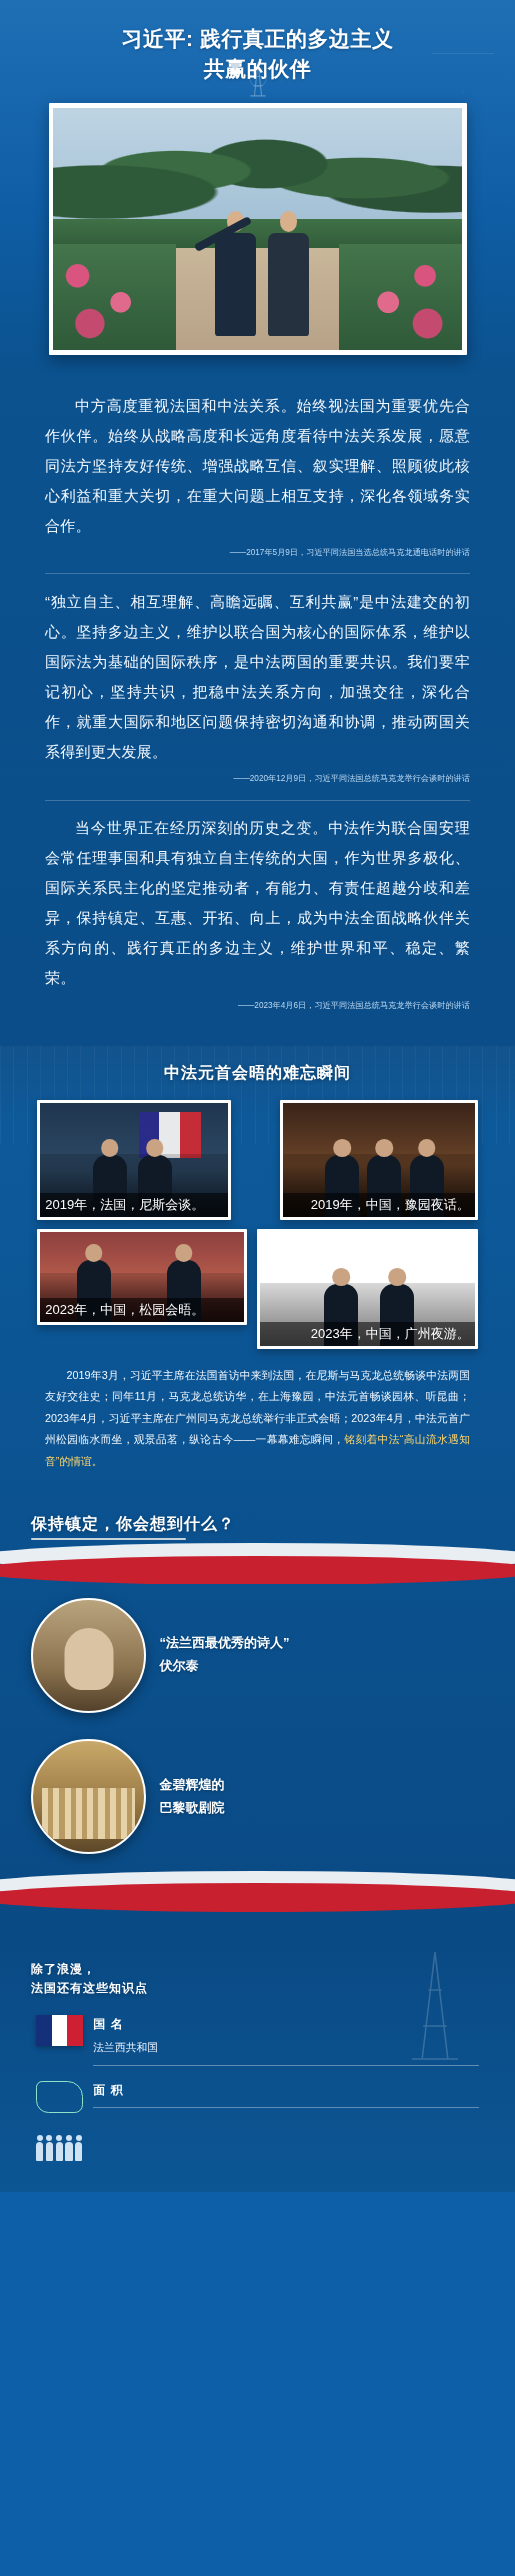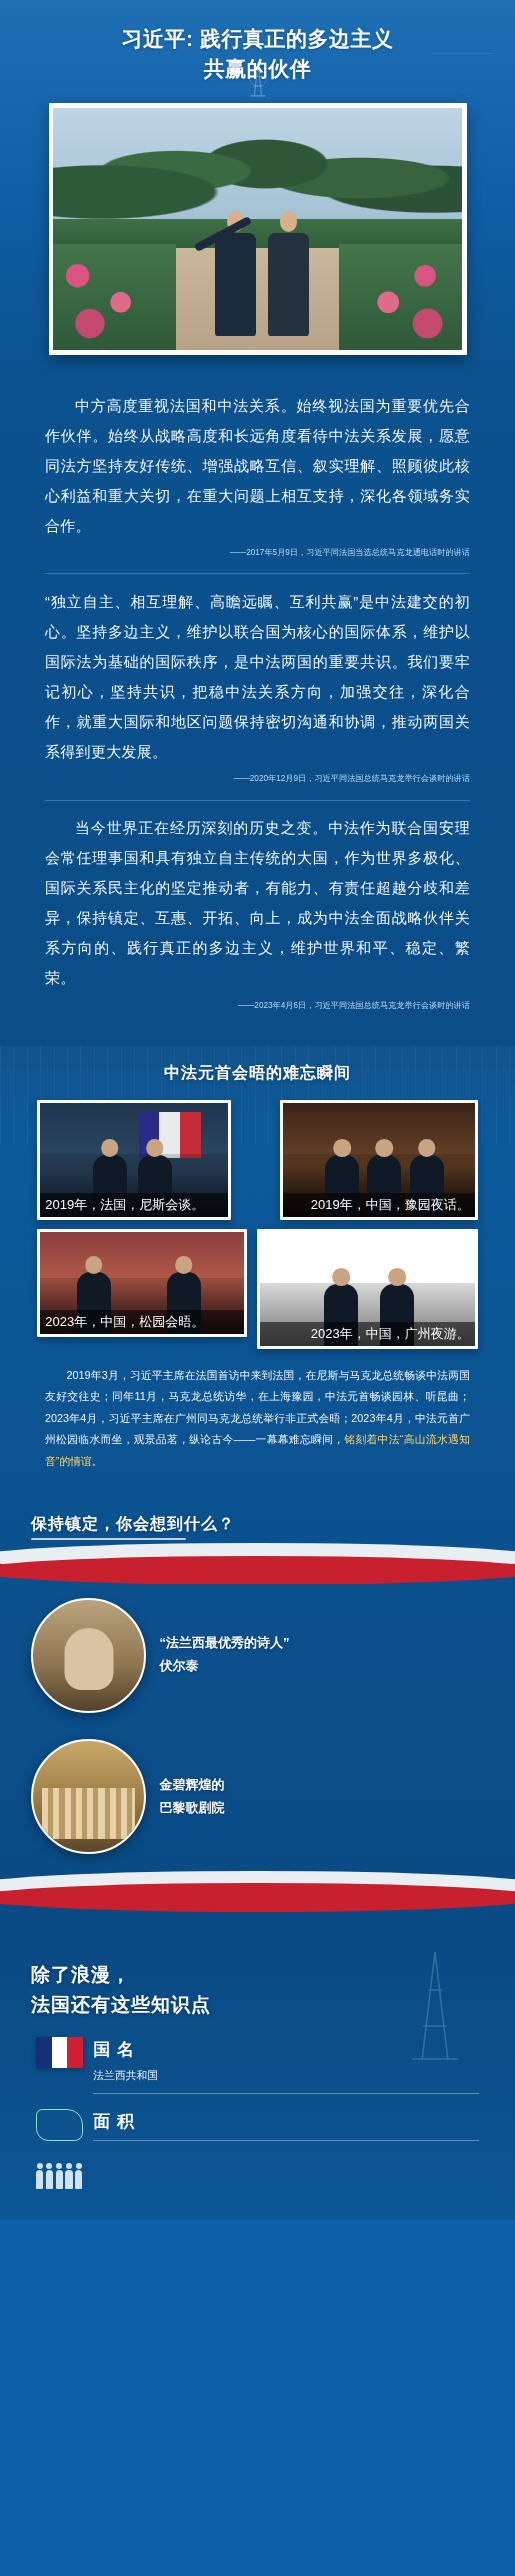--- a/index.html
+++ b/index.html
@@ -148,21 +148,21 @@
   .pcard{ position:relative; background:#fff; padding:3.1px; border-radius:1px; box-shadow:0 3.1px 8.2px rgba(0,0,0,.28); }
   .pimg{ width:100%; height:100%; position:relative; overflow:hidden; }
   .pcap{
     position:absolute; left:3.1px; right:3.1px; bottom:3.1px;
     background: rgba(0,0,0,.55);
     color:#fff; font-size:13px; padding:3.1px 5.2px;
   }
   .pcap.right{ text-align:right; }
   .pcard.c1{ width:213px; height:120px; }
   .pcard.c2{ width:218px; height:120px;margin-left:40px; }
-  .pcard.c3{ width:213px; height:108px; }
+  .pcard.c3{ width:213px; height:96px; }
   .pcard.c4{ width:224px; height:120px; }
   .scene-a{background:linear-gradient(180deg,#20364f 0%,#2e4a66 60%,#1c2e44 100%);}
   .scene-b{background:linear-gradient(180deg,#3a2419 0%,#6b4428 55%,#2a1a11 100%);}
   .scene-c{background:linear-gradient(180deg,#8d3f3f 0%,#b35a4a 50%,#5e2a28 100%);}
   .scene-d{background:linear-gradient(180deg,#2b4560 0%,#3f6488 55%,#1f3침 100%);}
   .flagpair{position:absolute;right:14%;top:8%;width:62px;height:46px;
     background:
       linear-gradient(90deg,#2a2a8c 0 33%,#f2f2f2 33% 66%,#cc2b35 66% 100%);
     opacity:.95;}
   .people-row{position:absolute;left:0;right:0;bottom:0;height:55%;
@@ -221,38 +221,38 @@
   
   .sec-facts{
     background: linear-gradient(180deg,#0a4a84 0%, #0c5694 100%);
     padding: 20.6px 0 31px 0;
     position:relative;
   }
   .sec-facts .tower-watermark{
     position:absolute; right:36px; top:9.3px; width:88px; height:113px; opacity:.18;
   }
   .sec-title-4{
-    font-size: 19px; font-weight:bold; letter-spacing:1px; line-height:1.55;
+    font-size: 12px; font-weight:bold; letter-spacing:1px; line-height:1.55;
     color:#fff; padding-left:31px; text-shadow:0 1px 4.1px rgba(0,0,0,.3);
   }
   .facts-list{ width:443px; margin:17.5px auto 0 auto; display:flex; flex-direction:column; gap:15.5px;}
   .fact{ display:flex; align-items:flex-start; gap:10.3px; }
   .fact-icon{ flex:none; width:47px; height:32px; position:relative; }
   .flag-fr{ width:47px;height:31px;display:flex;box-shadow:0 1.5px 5.2px rgba(0,0,0,.3); }
   .flag-fr i{ display:block; height:100%; }
   .flag-fr .bl{ width:33.4%; background:#14307a; }
   .flag-fr .wh{ width:33.3%; background:#ffffff; }
   .flag-fr .rd{ width:33.3%; background:#cf2033; }
   .map-ic{ width:47px;height:32px;border:1.5px solid #8fe3c8;border-radius:6.2px 15.5px 8.2px 12.4px; }
   .ppl-ic{ width:47px;height:32px;display:flex;align-items:flex-end;gap:2.6px; }
   .ppl-ic span{ display:block;width:7.2px;height:18.5px;background:#cfe3f5;border-radius:3.6px 3.6px 1px 1px;position:relative;}
   .ppl-ic span::before{content:"";position:absolute;top:-7.2px;left:0.5px;width:6.2px;height:6.2px;border-radius:50%;background:#cfe3f5;}
   .fact-body{ flex:1; padding-top:1px; }
   .fact-label{
-    display:inline-block; font-size:17px; font-weight:bold; color:#ffffff; letter-spacing:1px;
+    display:inline-block; font-size:12px; font-weight:bold; color:#ffffff; letter-spacing:1px;
   }
   .fact-value{
     margin-top:5.2px; font-size:10.8px; line-height:1.8; color:#eaf4ff;
   }
   .fact-rule{ margin-top:7.2px; height:1px; background:rgba(255,255,255,.35); }
   .pill{
     display:inline-block; border:1px solid #8fe3c8; border-radius:13.4px;
     padding:5.2px 10.3px; font-size:10.3px; color:#eaf4ff; line-height:1.7;
   }
 </style>

